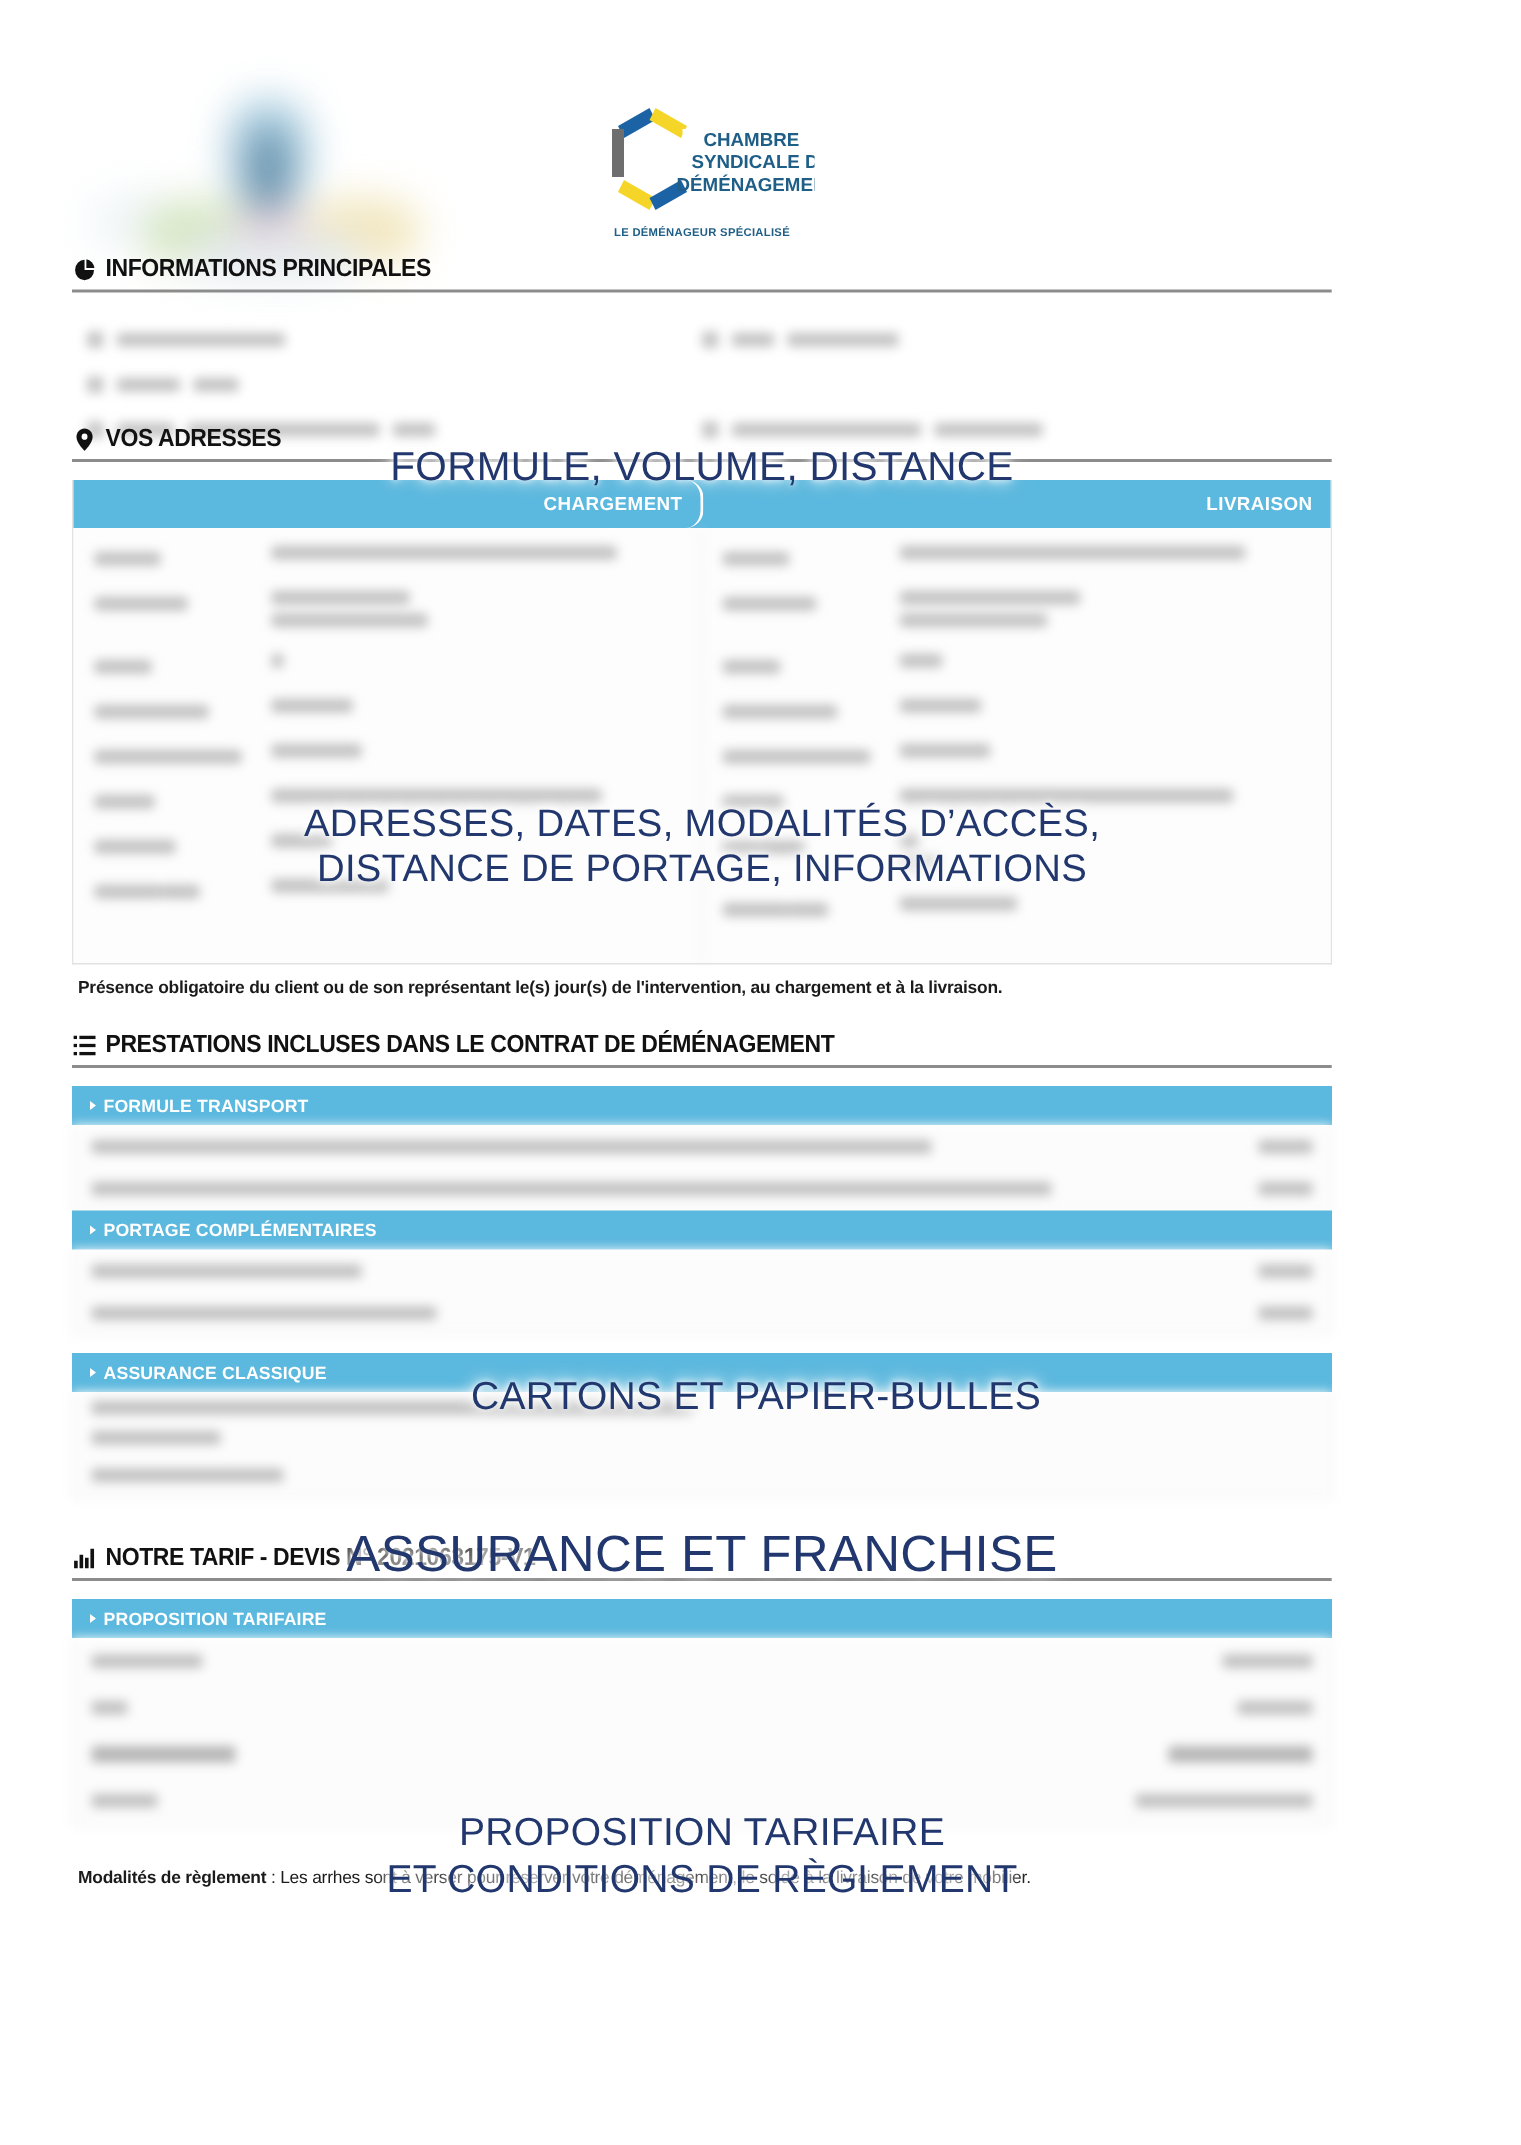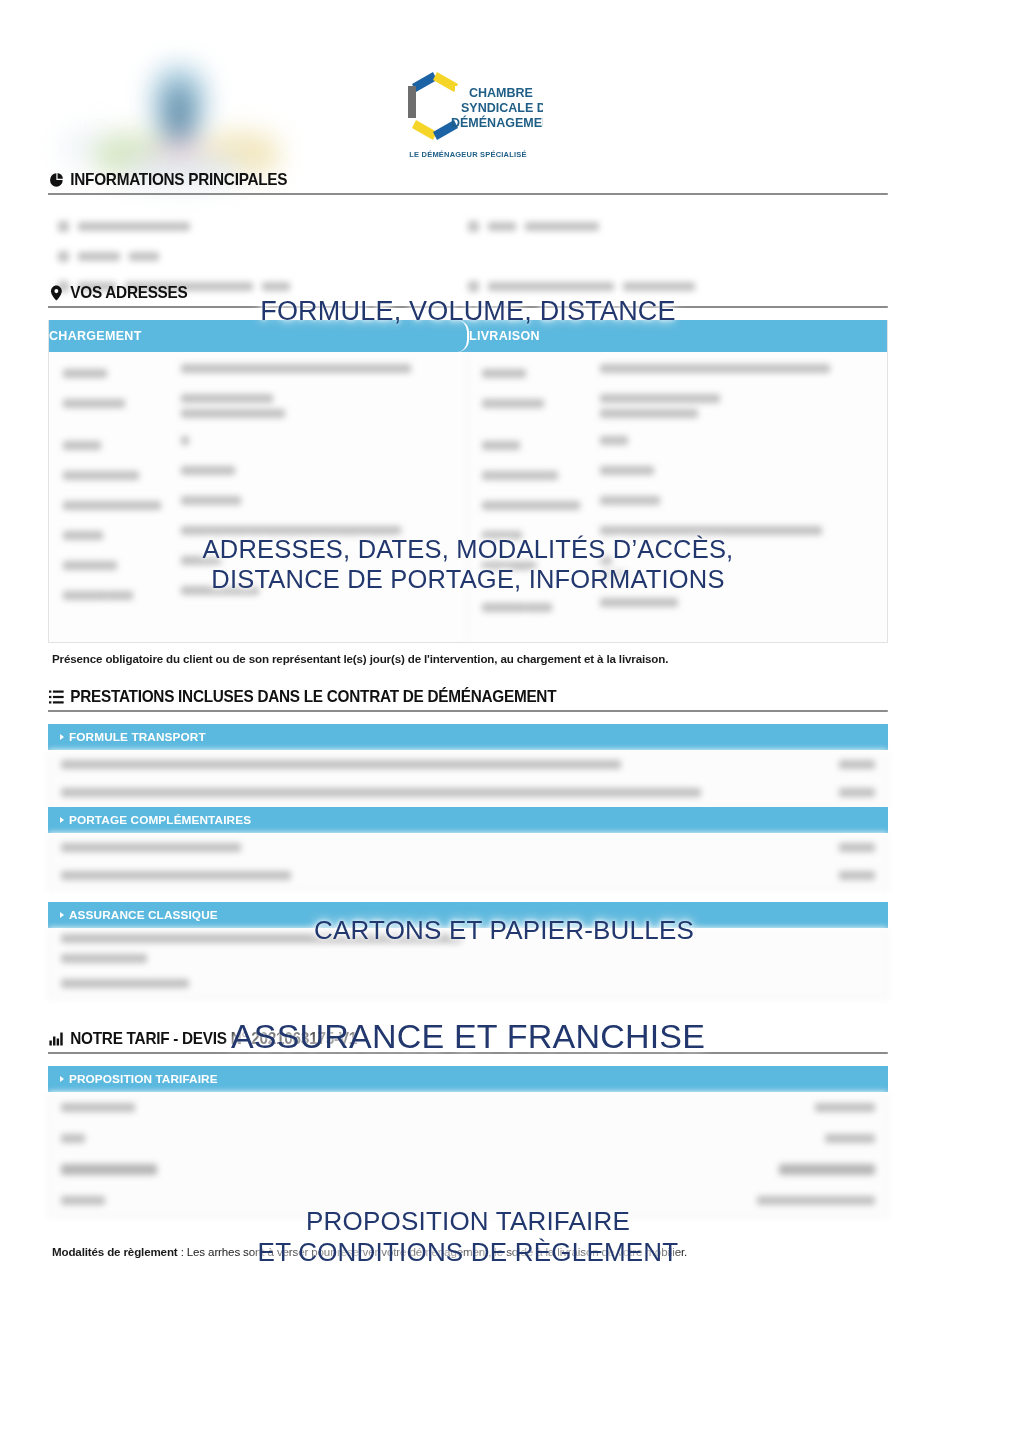--- a/index.html
+++ b/index.html
@@ -126,26 +126,26 @@
     border: 1px solid #e2e2e2;
     border-top: none;
     position: relative;
   }
   .addr-head {
     display: flex;
     background: #5bb8de;
   }
   .addr-head > div {
     flex: 1 1 50%;
-    text-align: left;
+    text-align: right;
     color: #ffffff;
     font-size: 12.5px;
     font-weight: bold;
     letter-spacing: .3px;
-    padding: 9px 0;
+    padding: 9px 12px;
     border-radius: 12px;
   }
   .addr-head > div:first-child { border-right: 2px solid #ffffff; }
   .addr-body { display: flex; background: #fdfdfd; }
   .addr-col {
     flex: 1 1 50%;
     padding: 12px 14px 14px 14px;
     box-sizing: border-box;
   }
   .addr-col:first-child { border-right: 1px solid #ececec; }

